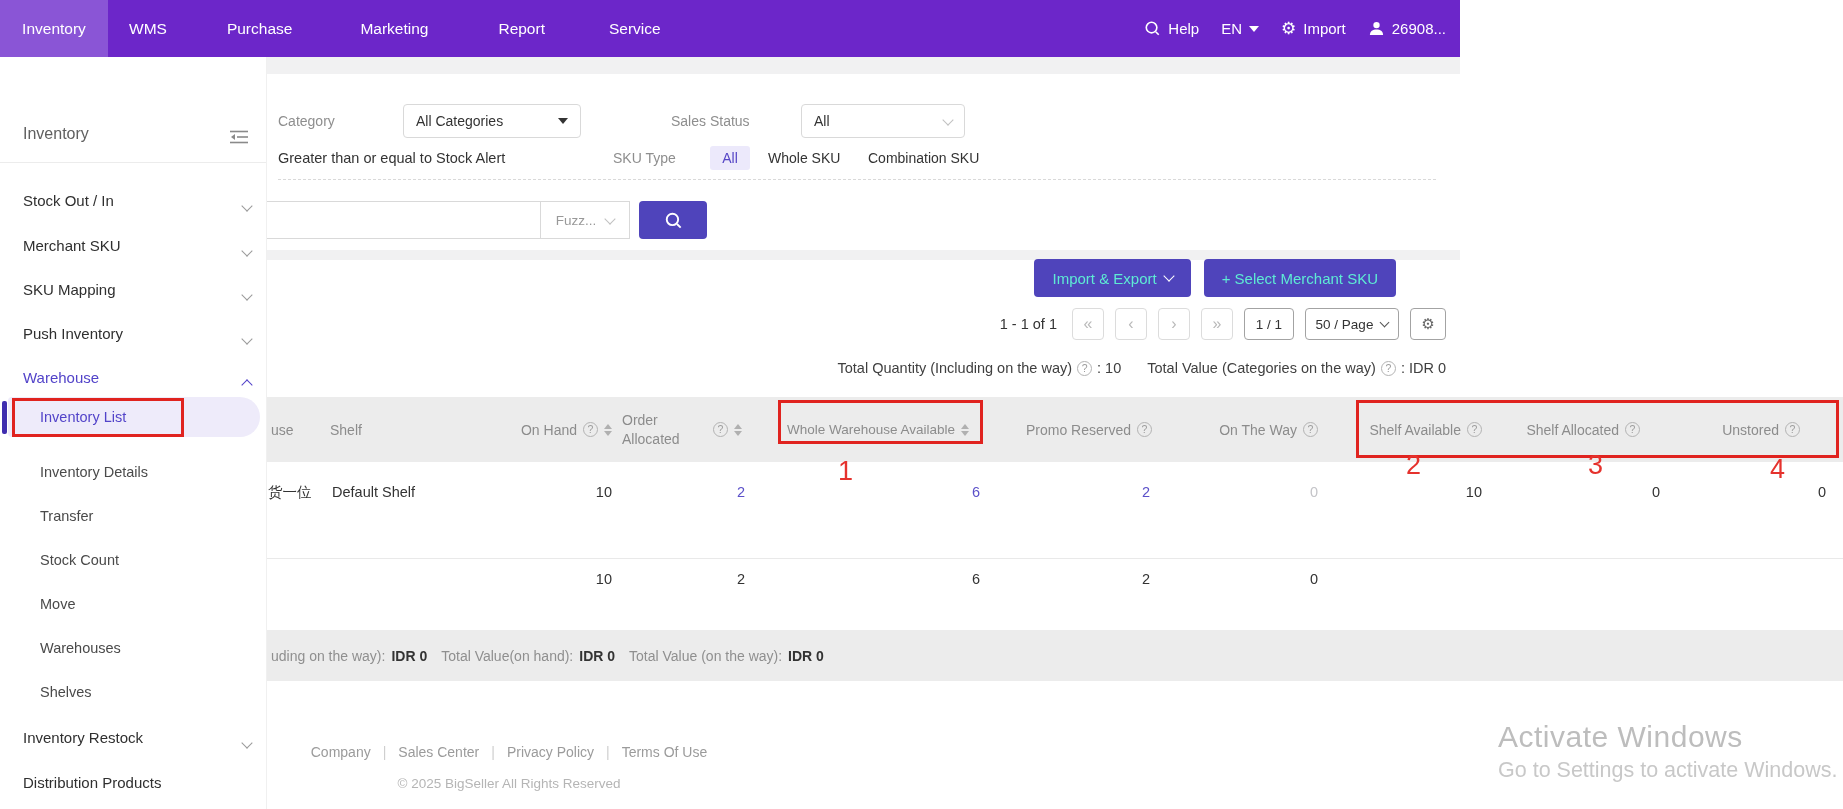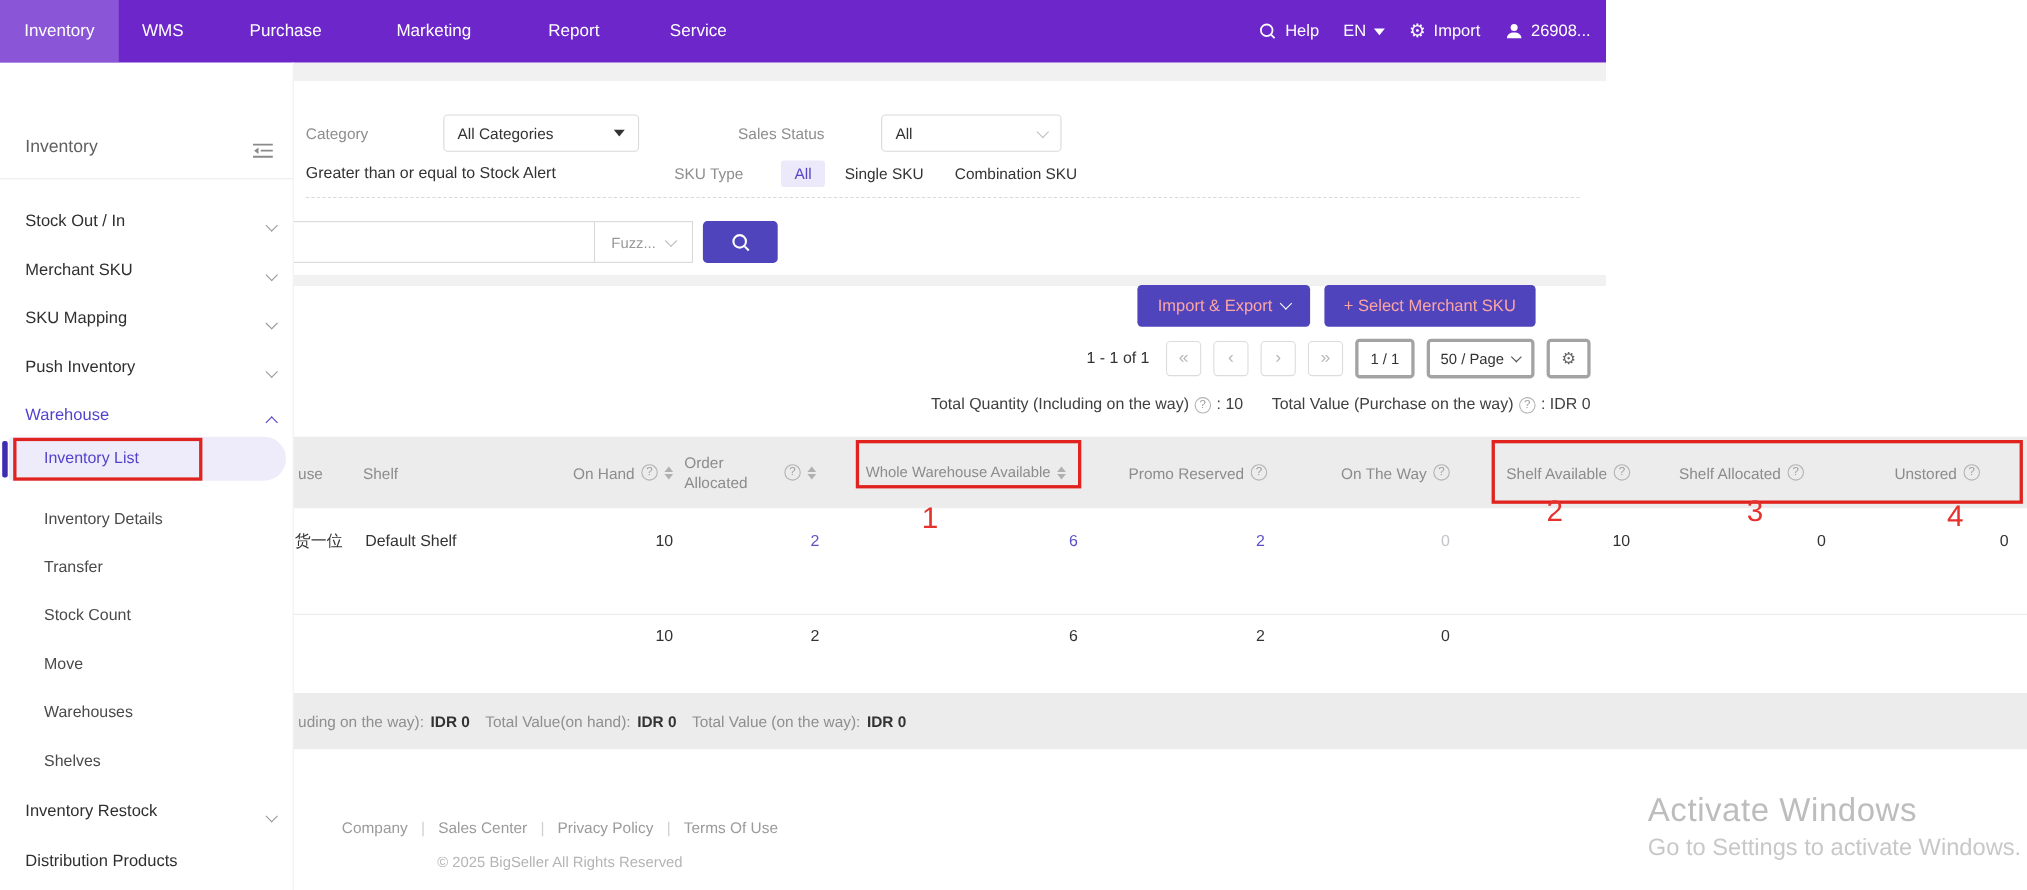--- a/index.html
+++ b/index.html
@@ -37,26 +37,26 @@
   .select1{position:absolute;border:1px solid #d9d9d9;border-radius:4px;background:#fff;display:flex;align-items:center;justify-content:space-between;padding:0 12px;cursor:pointer}
   .caret{display:inline-block;width:0;height:0;border-left:5px solid transparent;border-right:5px solid transparent;border-top:6px solid #333}
   .ltchev{display:inline-block;width:7px;height:7px;border-right:1.4px solid #c0c0c0;border-bottom:1.4px solid #c0c0c0;transform:rotate(45deg);margin-top:-3px}
   .chip{position:absolute;background:#ece9fb;color:#5646c6;font-size:14px;border-radius:3px;display:flex;align-items:center;justify-content:center;cursor:pointer}
   .dashline{position:absolute;border-top:1px dashed #d9d9d9}
   .searchinput{position:absolute;left:266px;top:201px;width:275px;height:38px;border:1px solid #d9d9d9;border-left:none;box-sizing:border-box;outline:none;font-size:14px;padding:0 10px}
   .modeseg{position:absolute;left:540px;top:201px;width:90px;height:38px;border:1px solid #d9d9d9;box-sizing:border-box;display:flex;align-items:center;justify-content:center;gap:10px;color:#999;font-size:13.5px;cursor:pointer;background:#fff}
   .searchbtn{position:absolute;left:639px;top:201px;width:68px;height:38px;background:#4f44bb;border-radius:4px;display:flex;align-items:center;justify-content:center;cursor:pointer;border:none}
 
   
-  .btn{height:38px;background:#4f44bb;color:#fca5a5;border:none;border-radius:4px;font-size:15px;display:flex;align-items:center;justify-content:space-between;gap:8px;padding:11px 18px;cursor:pointer;font-family:inherit}
+  .btn{height:38px;background:#4f44bb;color:#5eead4;border:none;border-radius:4px;font-size:15px;display:flex;align-items:center;justify-content:space-between;gap:8px;padding:11px 18px;cursor:pointer;font-family:inherit}
   .wchev{display:inline-block;width:7px;height:7px;border-right:1.7px solid #fff;border-bottom:1.7px solid #fff;transform:rotate(45deg);margin-top:-4px}
   .pgwrap{position:absolute;right:397px;top:308px;display:flex;align-items:center;gap:11px}
   .pgtext{font-size:14.5px;color:#333;margin-right:4px}
   .pgbtn{width:30px;height:30px;border:1px solid #dcdcdc;border-radius:4px;background:#fff;display:flex;align-items:center;justify-content:center;color:#b9b9b9;font-size:16px;cursor:pointer}
-  .pgbox{height:30px;border:3px solid #a3a3a3;border-radius:4px;background:#fff;display:flex;align-items:center;justify-content:center;font-size:13.5px;color:#333;cursor:pointer;gap:8px}
+  .pgbox{height:30px;border:1px solid #a3a3a3;border-radius:4px;background:#fff;display:flex;align-items:center;justify-content:center;font-size:13.5px;color:#333;cursor:pointer;gap:8px}
   .dkchev{display:inline-block;width:6px;height:6px;border-right:1.8px solid #555;border-bottom:1.8px solid #555;transform:rotate(45deg);margin-top:-3px}
 
   .sumtop{position:absolute;right:397px;top:355px;height:26px;display:flex;align-items:center;gap:26px;font-size:14.5px;color:#404040}
   .qb{width:15px;height:15px;border:1px solid #b3b3b3;border-radius:50%;font-size:10.5px;line-height:13px;text-align:center;color:#9c9c9c;display:inline-block;flex:none;box-sizing:border-box}
 
   
   .thead{position:absolute;left:266px;top:397px;width:1577px;height:65px;background:#ececec}
   .th{position:absolute;top:397px;height:65px;display:flex;align-items:center;color:#8c8c8c;font-size:14px;gap:6px;white-space:nowrap}
   .thr{justify-content:flex-end}
   .sort{display:inline-flex;flex-direction:column;gap:2px;flex:none}
@@ -143,21 +143,21 @@
 <div class="select1" style="left:801px;top:104px;width:164px;height:34px;box-sizing:border-box">
   <span class="fvalue">All</span>
   <span class="ltchev"></span>
 </div>
 
 <span class="abs fvalue" style="left:278px;top:150px;font-size:14.5px">Greater than or equal to Stock Alert</span>
 <span class="abs flabel" style="left:613px;top:150px">SKU Type</span>
 <div class="chip" style="left:710px;top:146px;width:40px;height:24px">
     <span>All</span>
   </div>
-<span class="abs fvalue" style="left:768px;top:150px;cursor:pointer">Single SKU</span>
+<span class="abs fvalue" style="left:768px;top:150px;cursor:pointer">Whole SKU</span>
 <span class="abs fvalue" style="left:868px;top:150px;cursor:pointer">Combination SKU</span>
 <div class="dashline" style="left:278px;top:179px;width:1158px"></div>
 
 <input class="searchinput" style="">
 <div class="modeseg">
   <span>Fuzz...</span>
   <span class="ltchev"></span>
 </div>
 <button class="searchbtn">
   <svg width="19" height="19" viewBox="0 0 18 18">
@@ -202,21 +202,21 @@
     </div>
 </div>
 
 <div class="sumtop">
   <div class="flex" style="gap:5px">
     <span>Total Quantity (Including on the way)</span>
     <span class="qb">?</span>
     <span>: 10</span>
   </div>
   <div class="flex" style="gap:5px">
-    <span>Total Value (Purchase on the way)</span>
+    <span>Total Value (Categories on the way)</span>
     <span class="qb">?</span>
     <span>: IDR 0</span>
   </div>
 </div>
 
 <div class="thead"></div>
 
 <div class="th" style="left:271px">
     <span>use</span>
   </div>

